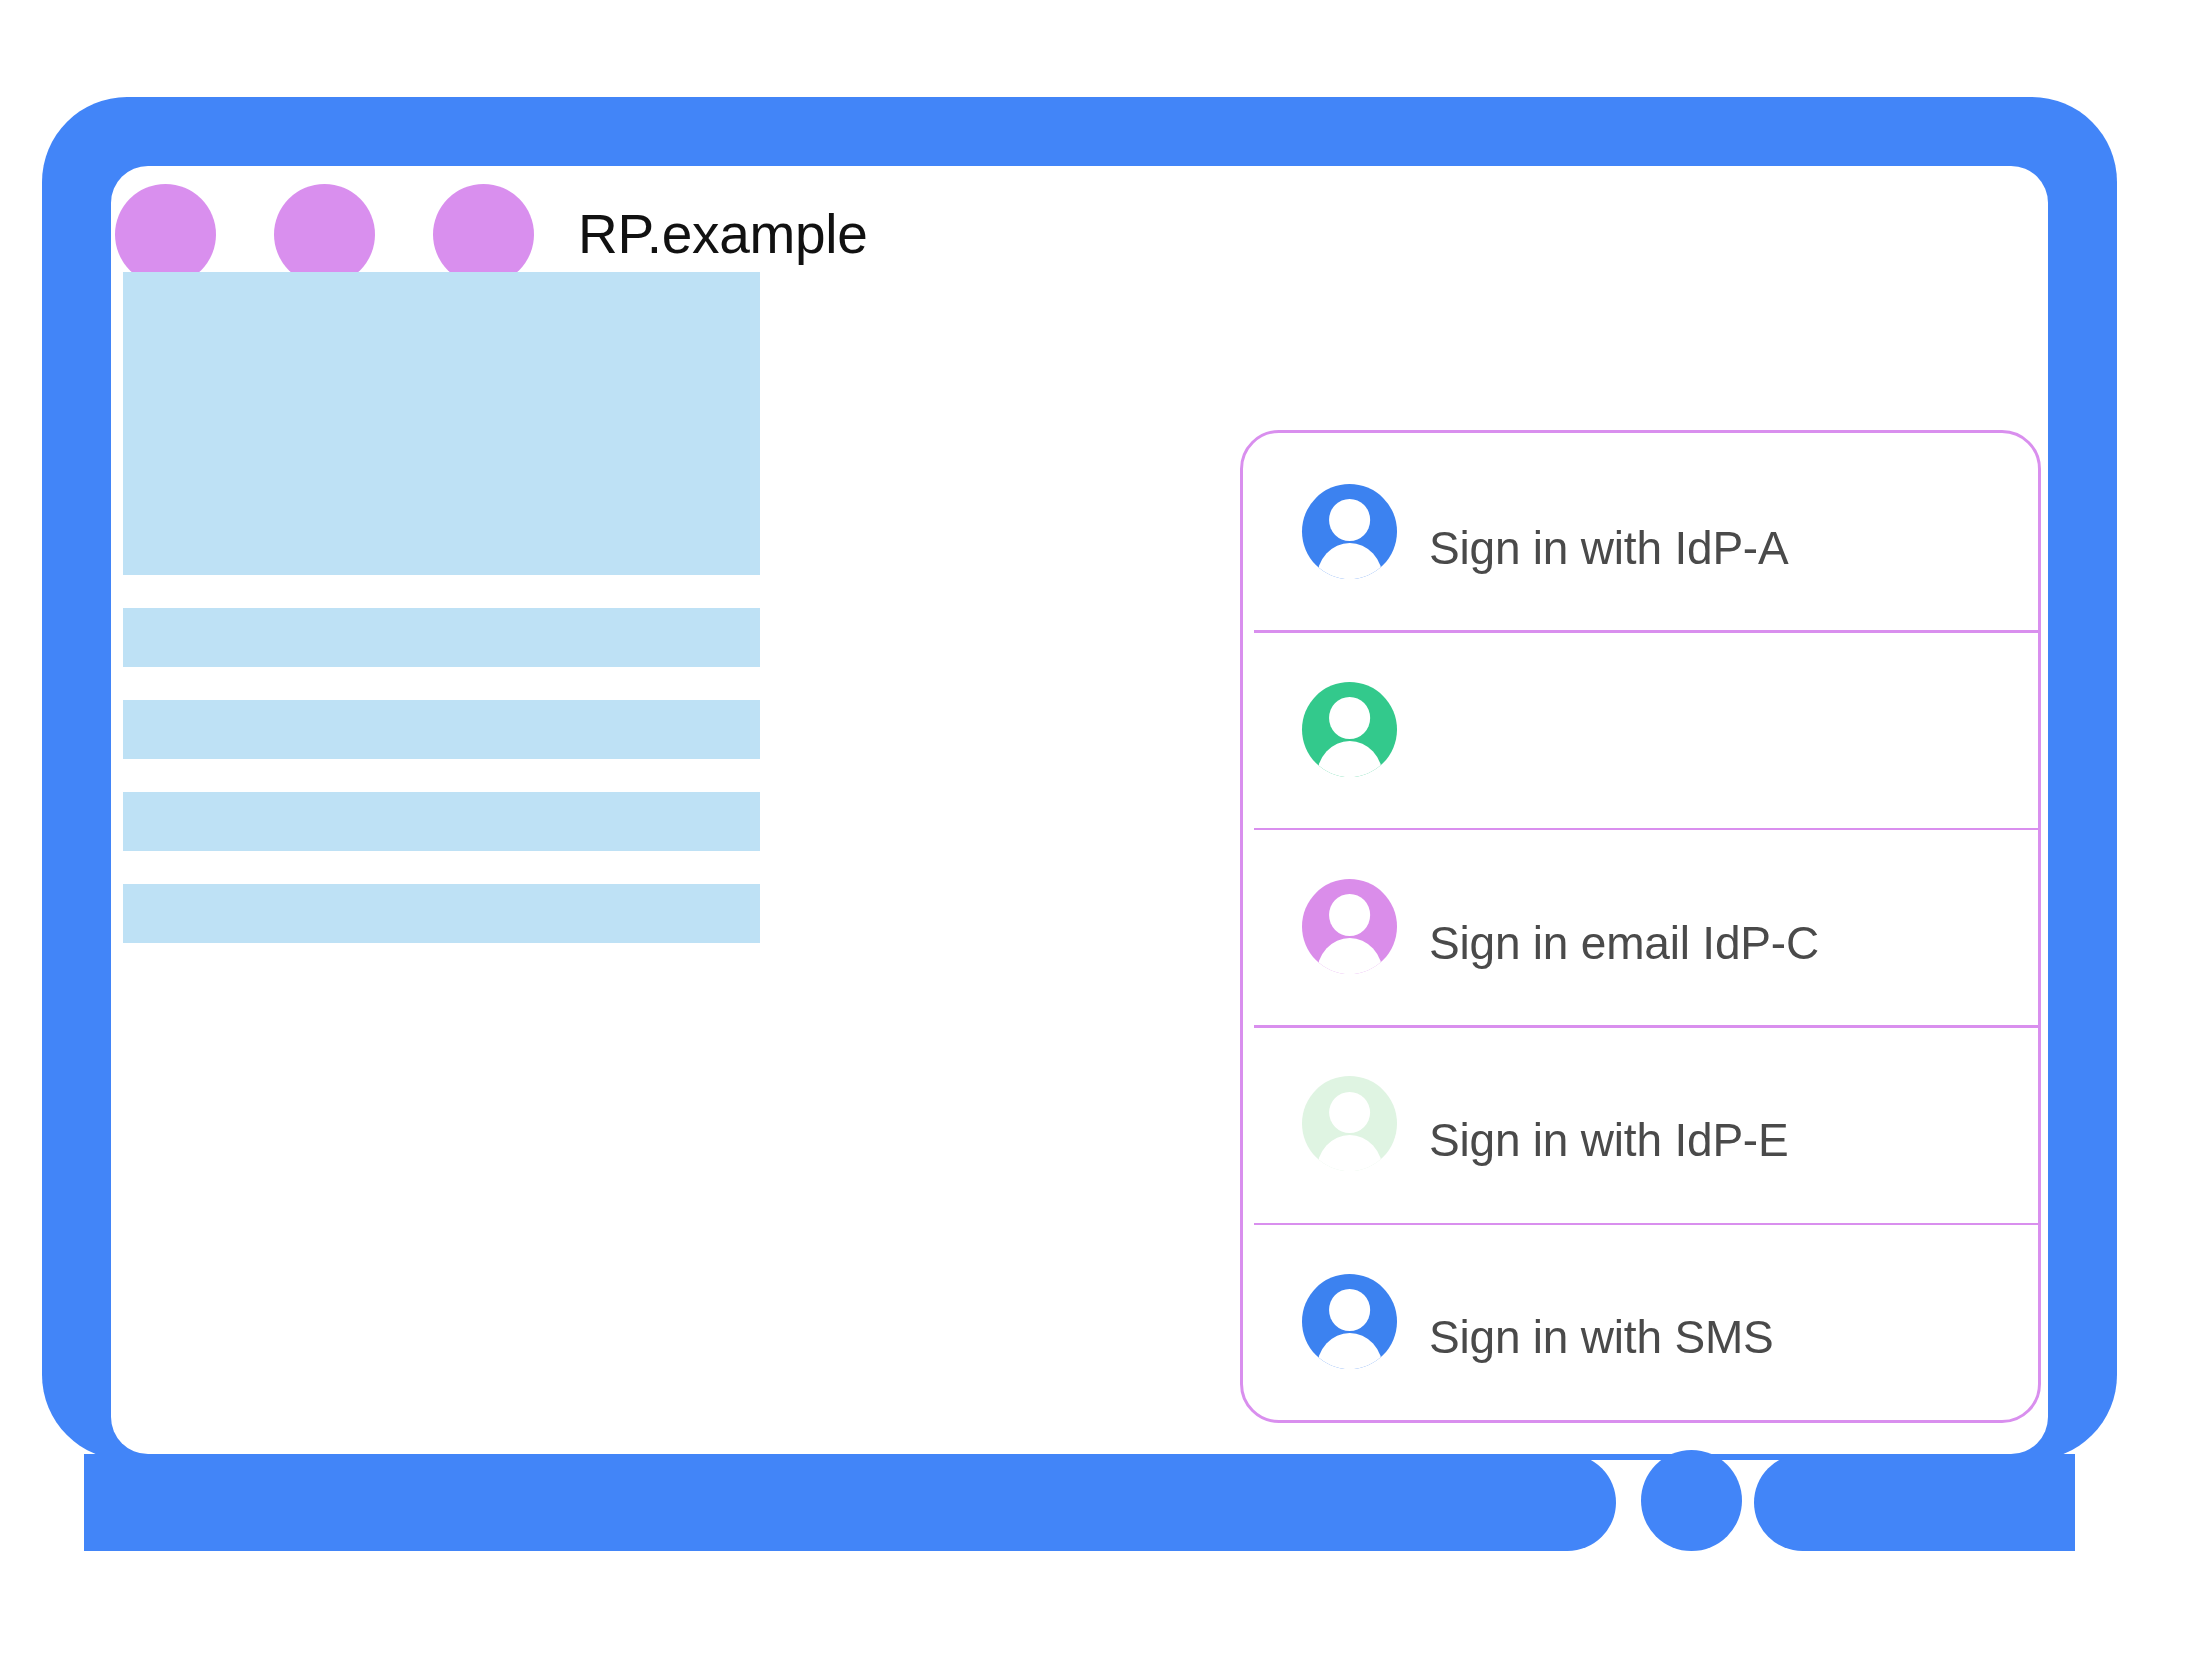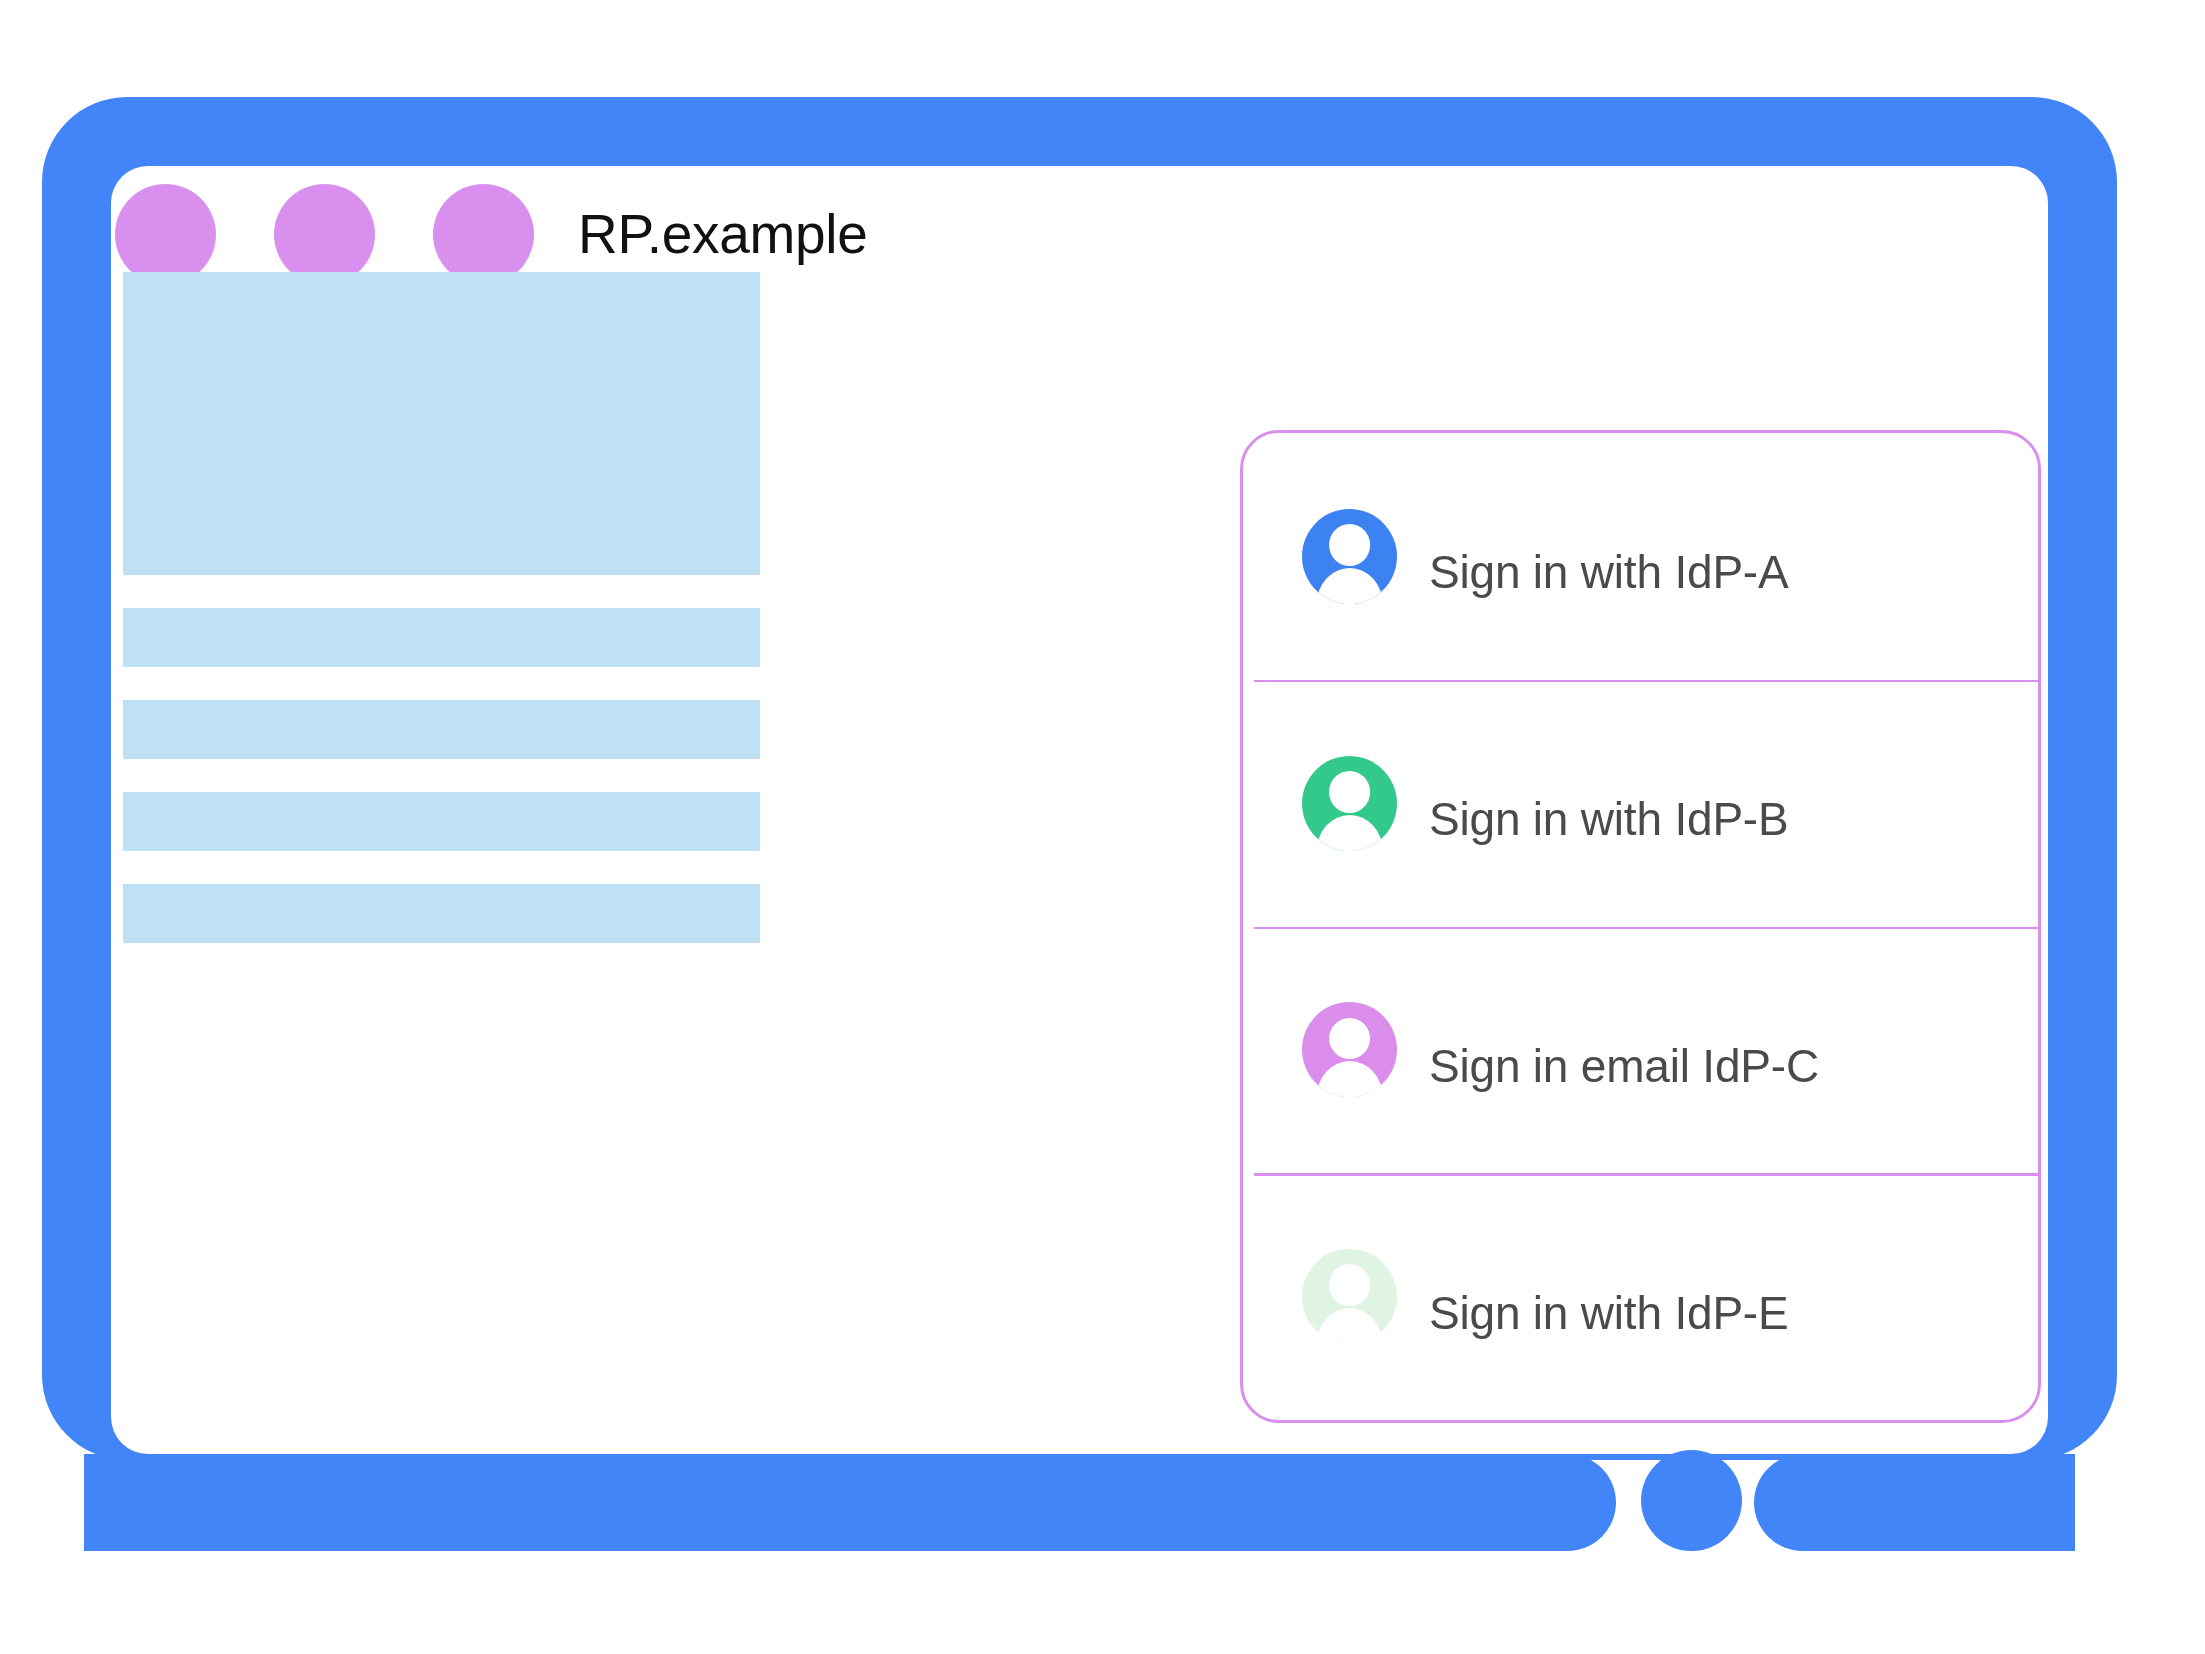--- a/index.html
+++ b/index.html
@@ -194,33 +194,39 @@
             <span class="head"></span>
             <span class="body"></span>
           </div>
           <span class="row-label">Sign in with IdP-A</span>
         </div>
         <div class="signin-row">
           <div class="avatar" style="background: rgb(51, 201, 140);">
             <span class="head"></span>
             <span class="body"></span>
           </div>
-          <span class="row-label">Sign in with IdP-B</span>
         </div>
         <div class="signin-row">
           <div class="avatar" style="background: rgb(218, 141, 234);">
             <span class="head"></span>
             <span class="body"></span>
           </div>
           <span class="row-label">Sign in email IdP-C</span>
         </div>
         <div class="signin-row">
           <div class="avatar" style="background: rgb(223, 244, 226);">
             <span class="head"></span>
             <span class="body"></span>
           </div>
           <span class="row-label">Sign in with IdP-E</span>
         </div>
+        <div class="signin-row">
+          <div class="avatar" style="background: rgb(60, 130, 240);">
+            <span class="head"></span>
+            <span class="body"></span>
+          </div>
+          <span class="row-label">Sign in with SMS</span>
+        </div>
       </div>
   </div>
 
 </div>
 
 
 </body></html>

